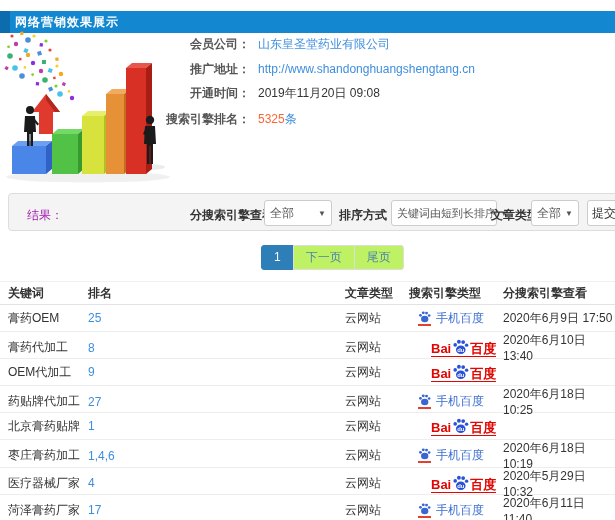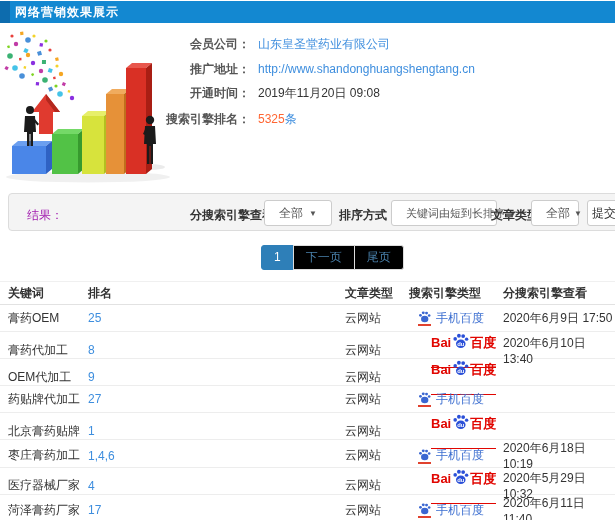--- a/index.html
+++ b/index.html
@@ -1,20 +1,20 @@
 <!DOCTYPE html>
 <html><head>
 <meta charset="utf-8">
 <style>
   html,body{margin:0;padding:0;background:#fff;}
   .page{position:relative;width:615px;height:520px;overflow:hidden;background:#fff;
         font-family:"Liberation Sans","DejaVu Sans",sans-serif;font-size:12px;color:#333;}
 
   
-  .hdr{position:absolute;left:0;top:1px;width:615px;height:22px;background:#1388d1;}
+  .hdr{position:absolute;left:0;top:11px;width:615px;height:22px;background:#1388d1;}
   .hdr-accent{position:absolute;left:0;top:0;width:10px;height:22px;background:#0d6cae;}
   .hdr-title{position:absolute;left:15px;top:0;line-height:22px;color:#fff;font-weight:bold;letter-spacing:1px;}
 
   
   .chart{position:absolute;left:0;top:28px;width:190px;height:162px;}
 
   
   .info{position:absolute;left:160px;top:30px;width:452px;height:130px;}
   .info-row{position:absolute;left:0;display:flex;align-items:center;height:14px;}
   .info-row.r0{top:7px}.info-row.r1{top:32px}.info-row.r2{top:56px}.info-row.r3{top:82px}
@@ -25,49 +25,49 @@
   .hl-suffix{color:#3e8ede;}
 
   
   .filterbar{position:absolute;left:8px;top:193px;width:614px;height:38px;background:#f4f4f4;
              border:1px solid #dcdcdc;border-radius:4px;box-sizing:border-box;}
   .fb-item{position:absolute;top:13px;white-space:nowrap;}
   .fb-label{font-weight:bold;color:#333;}
   .result-label{left:18px;color:#a21caf;font-weight:normal;}
   .lbl-engine{left:181px;} .lbl-sort{left:330px;} .lbl-article{left:482px;}
   .sel{position:absolute;top:6px;height:26px;background:#fff;border:1px solid #ccc;border-radius:3px;
-       display:flex;align-items:center;justify-content:space-between;padding:0 14px;box-sizing:border-box;
+       display:flex;align-items:center;justify-content:space-between;padding:0 5px;box-sizing:border-box;
        color:#555;cursor:pointer;white-space:nowrap;}
   .sel-engine{left:255px;width:68px;} .sel-sort{left:382px;width:106px;font-size:11px;} .sel-article{left:522px;width:48px;}
   .caret{font-size:8px;color:#555;margin-left:4px;}
   .btn-submit{position:absolute;left:578px;top:6px;width:34px;height:26px;background:#fff;border:1px solid #ccc;
               border-radius:3px;line-height:24px;text-align:center;box-sizing:border-box;color:#333;cursor:pointer;}
 
   
   .pager{position:absolute;left:261px;top:245px;display:flex;}
-  .page-item{height:25px;line-height:23px;padding:0 12px;border:1px solid #ddd;background:#000000;color:#4a82ad;
+  .page-item{height:25px;line-height:23px;padding:0 12px;border:1px solid #ddd;background:#bef264;color:#4a82ad;
              box-sizing:border-box;margin-left:-1px;cursor:pointer;}
   .page-item.first{margin-left:0;border-radius:3px 0 0 3px;}
   .page-item.last{border-radius:0 3px 3px 0;}
   .page-item.active{background:#2e7fb8;border-color:#2e7fb8;color:#fff;}
 
   
   .table{position:absolute;left:0;top:281px;width:615px;}
   .thead,.trow{display:grid;grid-template-columns:80px 257px 64px 94px auto;padding-left:8px;align-items:center;}
   .thead{height:22px;font-weight:bold;border-top:1px solid #f0f0f0;border-bottom:1px solid #e2e2e2;color:#333;}
   .trow{height:27.1px;border-bottom:1px solid #ededed;box-sizing:border-box;}
   .c-rank a, .c-rank{color:#3e8ede;text-decoration:none;cursor:pointer;}
   .c-keyword,.c-ranktype,.c-time{color:#333;}
 
   
-  .engine-mobile{display:inline-flex;align-items:center;gap:5px;margin-left:9px;cursor:pointer;}
+  .engine-mobile{display:inline-flex;align-items:flex-start;gap:5px;margin-left:9px;cursor:pointer;}
   .m-paw{line-height:0;border-bottom:2px solid #e0422e;padding-bottom:1px;}
   .m-label{color:#3d6fd0;}
   .pc-logo{display:inline-flex;align-items:flex-end;margin-left:22px;border-bottom:1px solid #e10601;
-           padding-bottom:18px;cursor:pointer;}
+           padding-bottom:1px;cursor:pointer;}
   .bai,.bd{color:#e10601;font-weight:bold;font-size:13px;line-height:13px;}
   .pc-paw{line-height:0;margin:0 1px;}
 </style>
 </head>
 <body>
 
 <div class="page">
 
   <div class="hdr">
     <span class="hdr-accent"></span>
@@ -275,20 +275,21 @@
       <span class="c-engine"><span class="engine-mobile">
               <span class="m-paw"><svg width="13" height="13" viewBox="0 0 32 32">
                   <circle cx="6" cy="13" r="3.4" fill="#3a66d1"></circle>
                   <circle cx="13" cy="7" r="3.6" fill="#3a66d1"></circle>
                   <circle cx="21" cy="7.6" r="3.6" fill="#3a66d1"></circle>
                   <circle cx="27.5" cy="13.5" r="3.2" fill="#3a66d1"></circle>
                   <ellipse cx="16.5" cy="22" rx="9" ry="8" fill="#3a66d1"></ellipse>
                 </svg></span>
               <span class="m-label">手机百度</span>
             </span></span>
+      <span class="c-time">2020年6月18日 10:25</span>
     </div>
 
     <div class="trow">
       <span class="c-keyword">北京膏药贴牌</span>
       <span class="c-rank"><a>1</a></span>
       <span class="c-ranktype">云网站</span>
       <span class="c-engine"><span class="pc-logo">
               <span class="bai">Bai</span>
               <span class="pc-paw"><svg width="17" height="17" viewBox="0 0 32 32">
                   <circle cx="6" cy="13" r="3.4" fill="#2b50d8"></circle>

